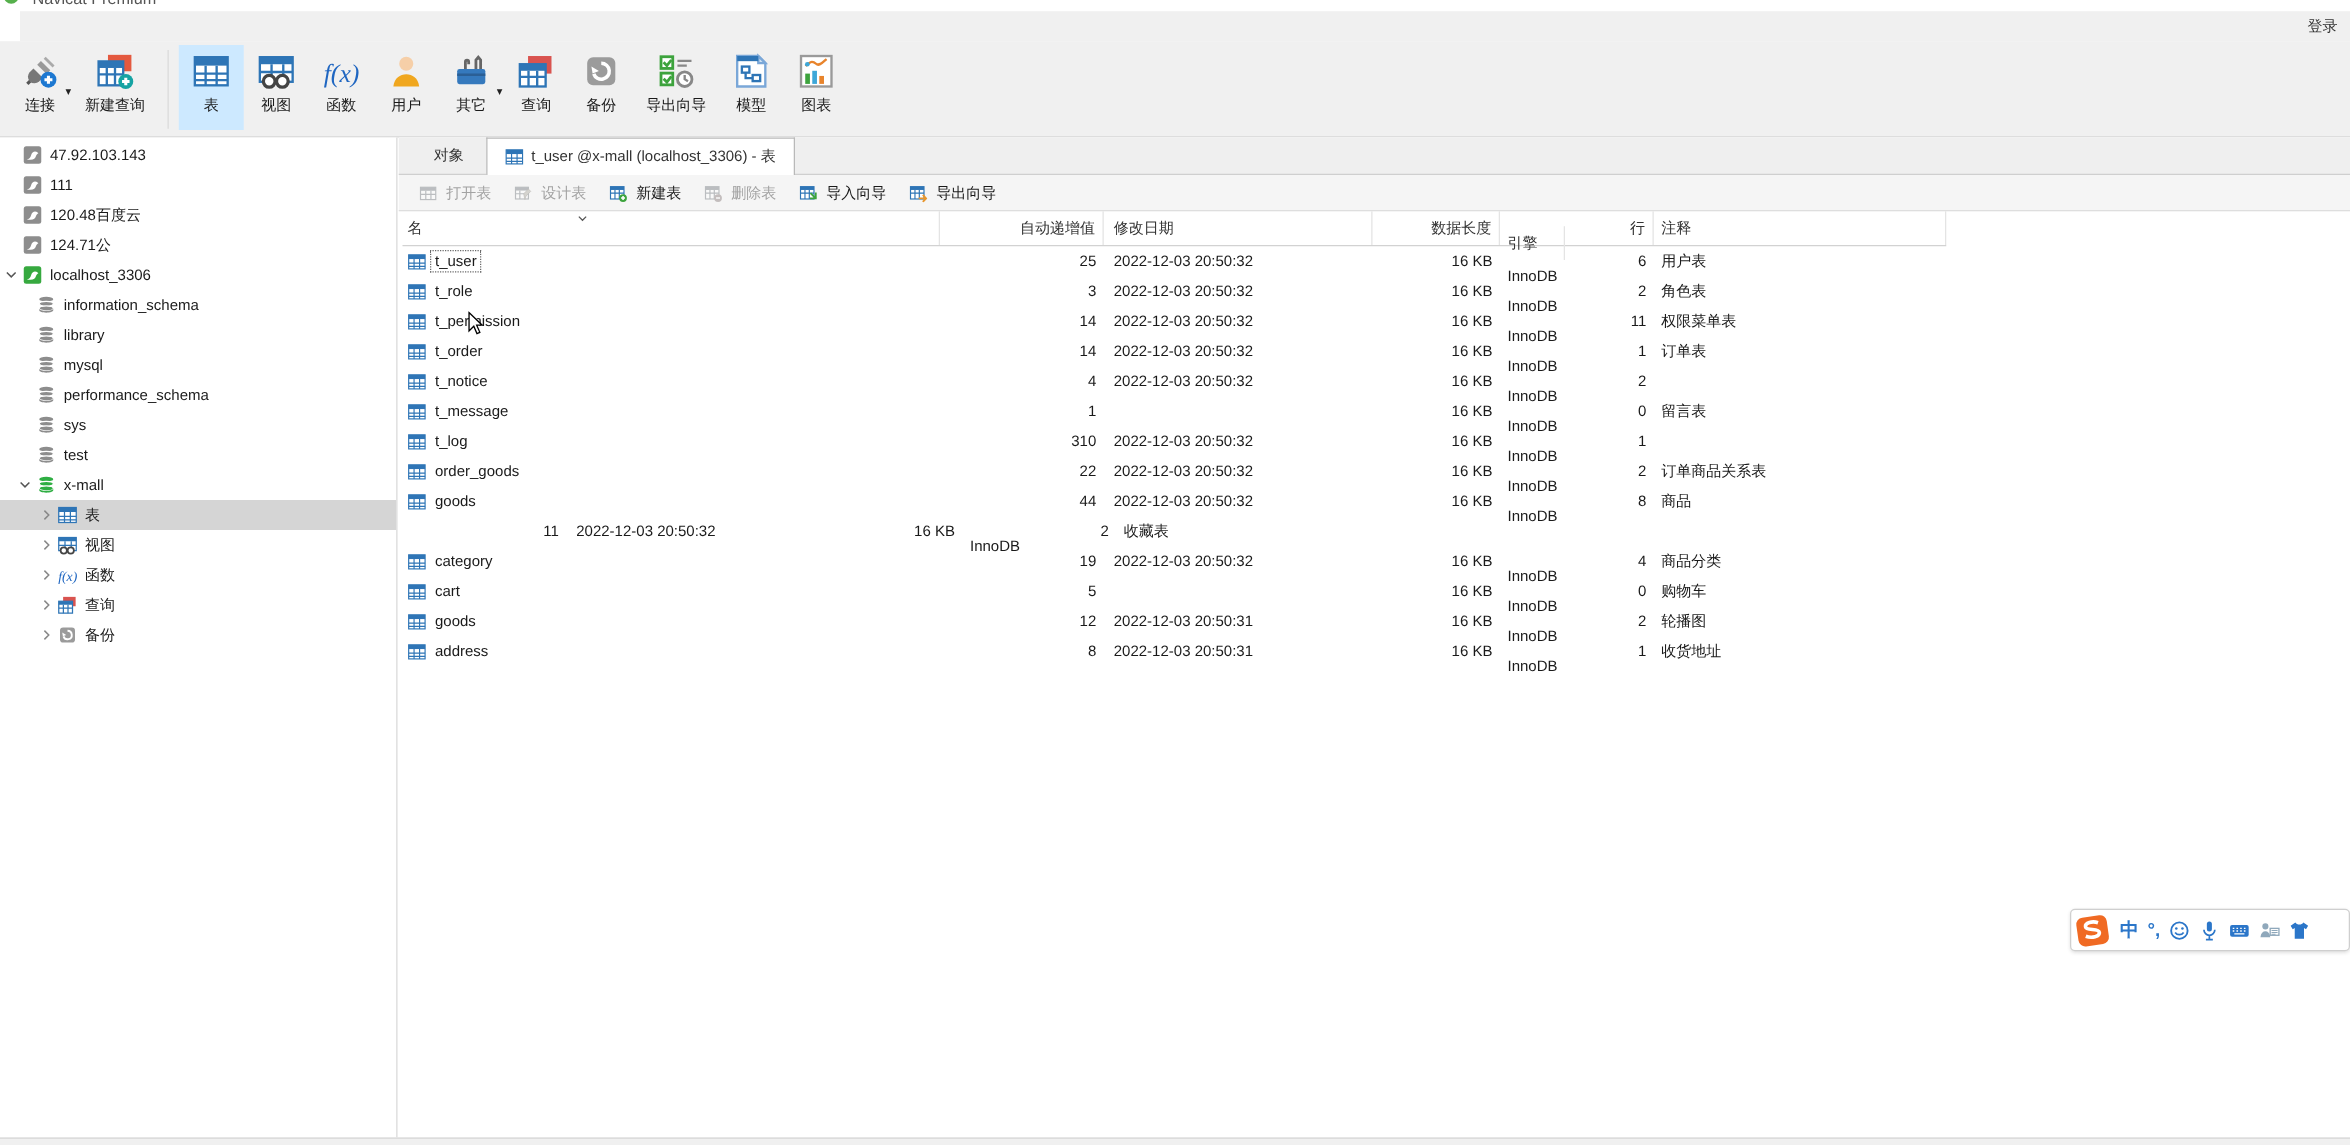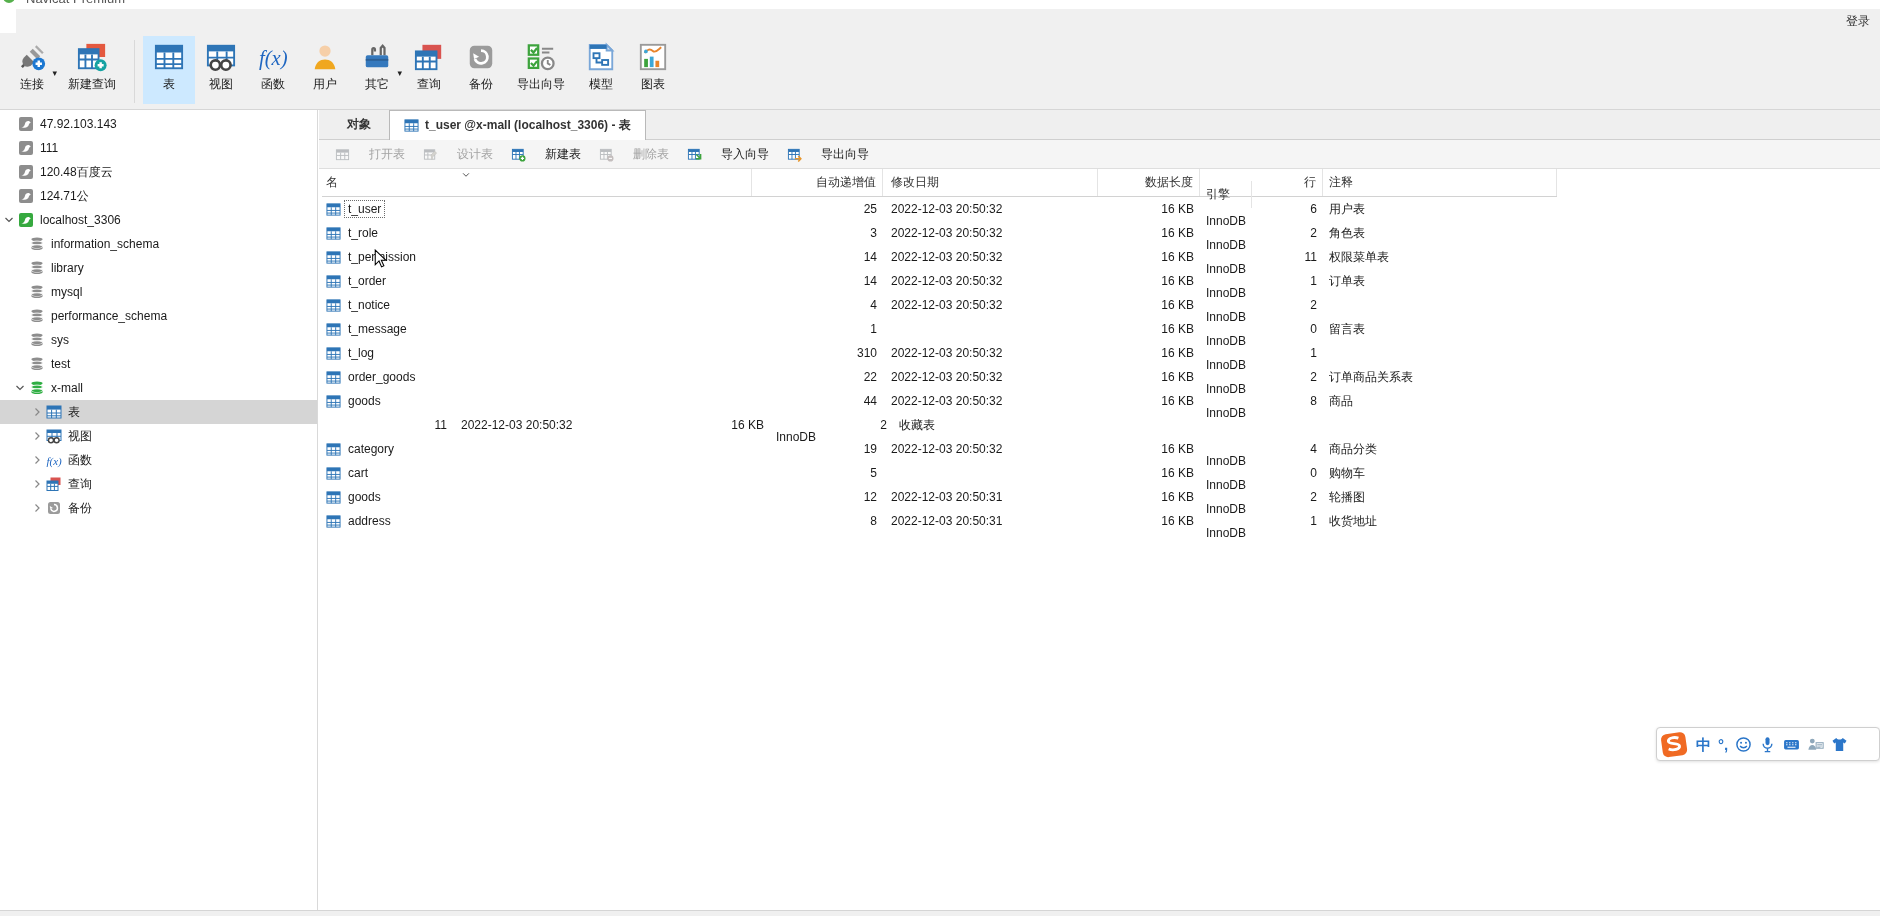--- a/index.html
+++ b/index.html
@@ -32,27 +32,27 @@
   .tree-item .chev { width:12px; height:12px; flex:none; margin-right:3px; }
   .tree-item .ticon { width:16px; height:16px; flex:none; margin-right:6px; }
   .tree-item.d0 { padding-left:3px; }
   .tree-item.d1 { padding-left:14px; }
   .tree-item.d2 { padding-left:31px; }
   .tree-item.selected { background:#d5d5d5; }
 
   
   .content { position:absolute; left:319px; top:110px; right:0; bottom:6px; background:#fff; }
   .tabbar { height:30px; background:#efefef; border-bottom:1px solid #cfcfcf; display:flex; align-items:stretch; padding-left:10px; font-size:12px; }
-  .tab { display:flex; align-items:center; gap:6px; padding:0 18px; color:#333;font-weight:bold; }
+  .tab { display:flex; align-items:center; gap:6px; padding:0 18px; color:#333; }
   .tab .tabicon { width:15px; height:15px; }
   .tab .tabicon:empty { display:none; }
   .tab.active { background:#fff; border:1px solid #b9b9b9; border-bottom:none; margin-bottom:-1px; padding:0 14px; }
 
   .subtoolbar { height:29px; background:#f5f5f5; border-bottom:1px solid #dedede; display:flex; align-items:center; padding-left:8px; font-size:12px; gap:2px; }
-  .st-btn { display:flex; align-items:center; gap:19px; padding:3px 8px; color:#1a1a1a; }
+  .st-btn { display:flex; align-items:center; gap:7px; padding:3px 8px; color:#1a1a1a; }
   .st-btn .icon14 { width:15px; height:15px; }
   .st-btn.disabled { color:#a3a3a3; }
   .st-btn.disabled .icon14 { opacity:.4; filter:grayscale(.9); }
 
   
   .listwrap { position:relative; margin-left:3px; }
   .listhead { position:relative; display:flex; height:28px; align-items:center; border-bottom:1px solid #d2d2d2; font-size:12px; color:#333; width:1235px; }
   .hc { height:100%; display:flex; align-items:center; border-right:1px solid #e4e4e4; }
   .sortind { position:absolute; left:138px; top:1px; width:12px; height:10px; }
   .row { display:flex; height:24px; align-items:center; font-size:12px; width:1235px; }

